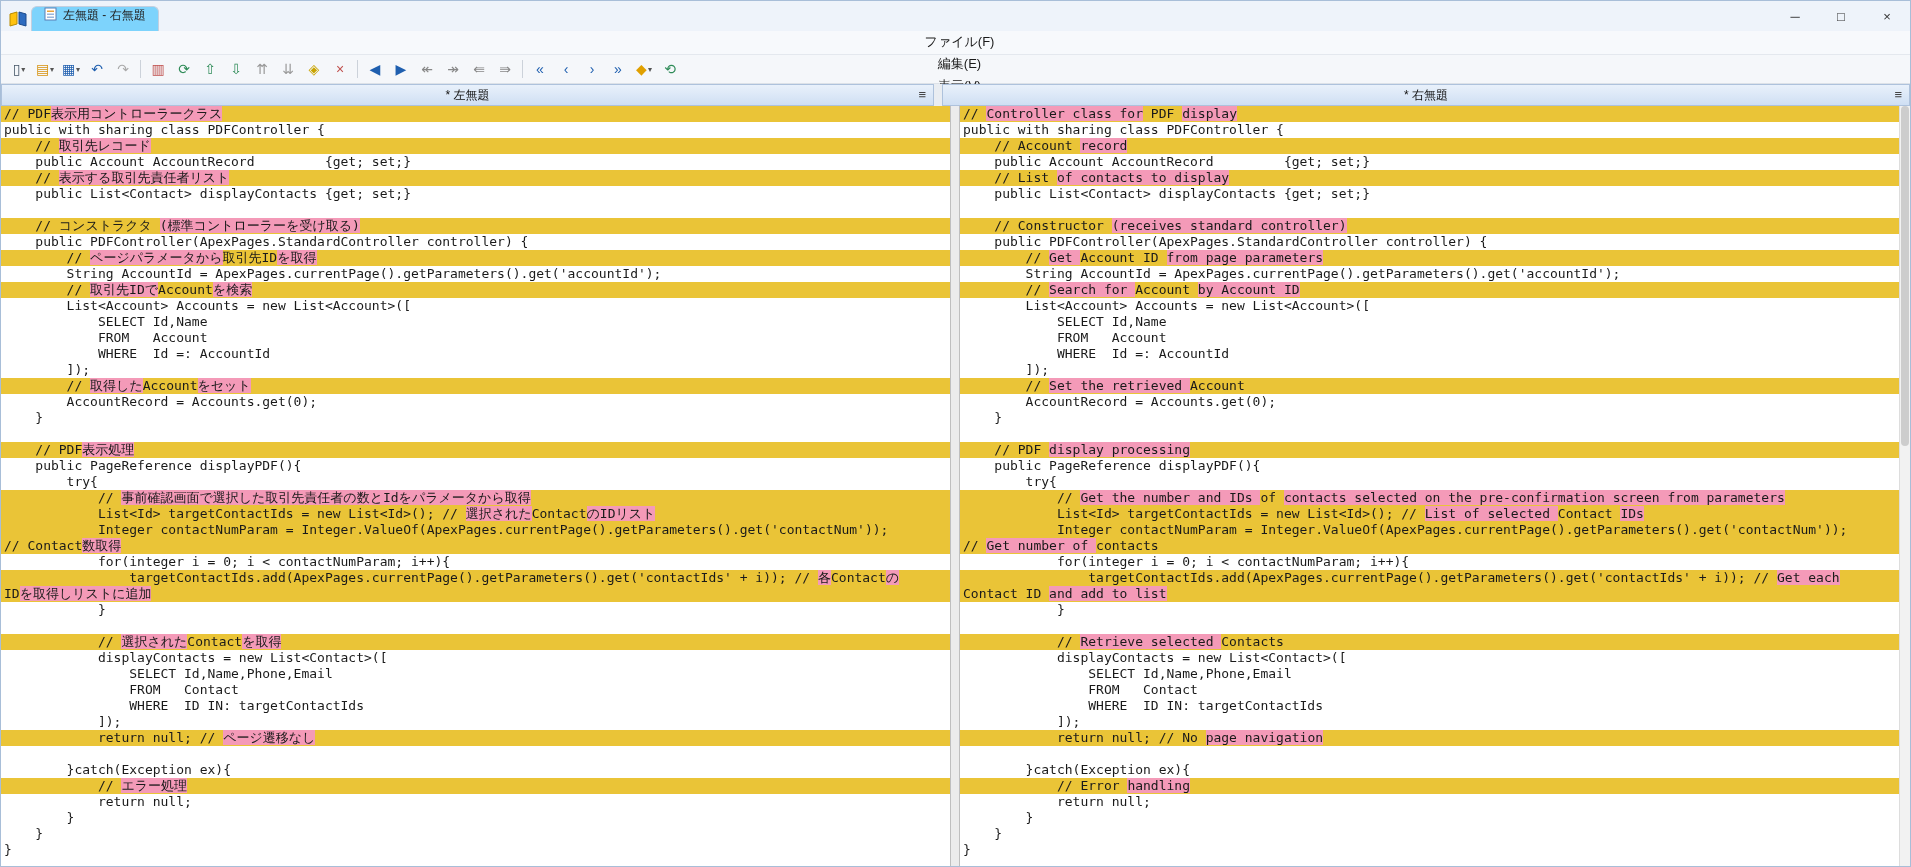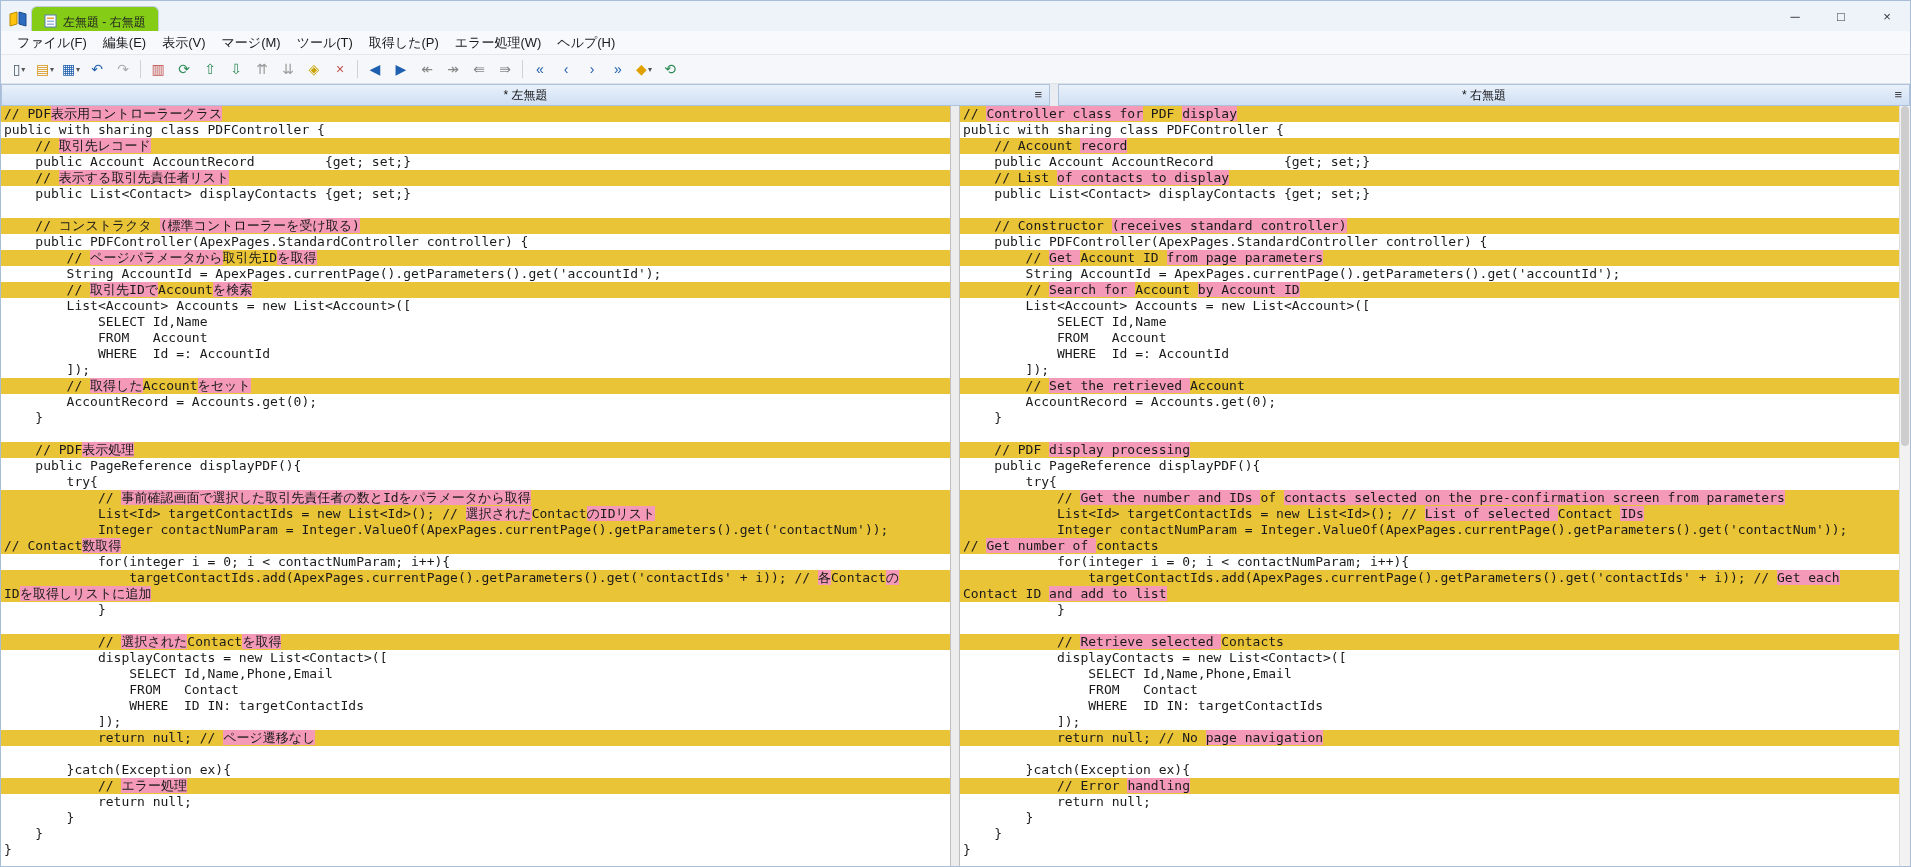--- a/index.html
+++ b/index.html
@@ -5,45 +5,45 @@
   html,body{margin:0;padding:0;}
   body{
     width:1911px;height:867px;overflow:hidden;background:#fff;
     font-family:"Liberation Sans",sans-serif;color:#1a1a1a;
     border:1px solid #a8bed8;box-sizing:border-box;
   }
   
   .titlebar{height:30px;background:#eef3fa;display:flex;align-items:flex-end;position:relative;}
   .app-icon{margin:0 4px 4px 8px;display:flex;align-items:center;}
   .doc-tab{
-    height:24px;background:#84cc16;border:1px solid #c3cfdf;border-bottom:none;
-    border-radius:6px 6px 0 0;display:flex;align-items:flex-end;gap:6px;
+    height:24px;background:#7dd3fc;border:1px solid #c3cfdf;border-bottom:none;
+    border-radius:6px 6px 0 0;display:flex;align-items:flex-start;gap:6px;
     padding:0 12px;font-size:12px;color:#222;
   }
   .win-controls{position:absolute;right:0;top:0;height:30px;display:flex;}
   .win-btn{width:46px;height:30px;display:flex;align-items:center;justify-content:center;
     font-size:13px;color:#333;}
   
   .menubar{height:23px;background:#f7f9fc;border-bottom:1px solid #e4e8ee;
-    display:flex;align-items:center;padding-left:8px;font-size:13px;}
+    display:flex;align-items:center;padding-left:8px;font-size:13px;flex-direction:column;}
   .menu-item{padding:2px 8px;white-space:nowrap;}
   
   .toolbar{height:28px;background:#f5f7fa;border-bottom:1px solid #dde2e8;
     display:flex;align-items:center;padding-left:5px;}
   .tool-btn{height:23px;min-width:24px;display:flex;align-items:center;justify-content:center;
     font-size:14px;margin:0 1px;border-radius:3px;}
   .tool-btn .dd-arrow{font-size:8px;color:#555;margin-left:1px;}
   .tool-sep{width:1px;height:18px;background:#ccd2da;margin:0 4px;}
   
   .headers{display:flex;height:22px;}
   .pane-header{background:linear-gradient(#e9f1fb,#cfdff3);border:1px solid #aec2dc;
     box-sizing:border-box;display:flex;align-items:center;justify-content:center;
     font-size:12px;color:#111;position:relative;}
   .pane-header .pane-menu{position:absolute;right:7px;top:2px;color:#444;font-size:13px;}
-  .hdr-left{width:1049px;}
+  .hdr-left{width:933px;}
   .hdr-gap{width:8px;background:#e9edf2;}
   .hdr-right{flex:1;}
   
   .editors{display:flex;height:764px;}
   .editor{background:#fff;overflow:hidden;
     font-family:"DejaVu Sans Mono",monospace;font-size:13px;line-height:16px;white-space:pre;}
   .editor-left{width:949px;}
   .pane-splitter{width:8px;background:#ececec;border-left:1px solid #bfbfbf;border-right:1px solid #bfbfbf;}
   .editor-right{flex:1;}
   .vscroll{width:10px;background:#f2f2f2;border-left:1px solid #ddd;position:relative;}

